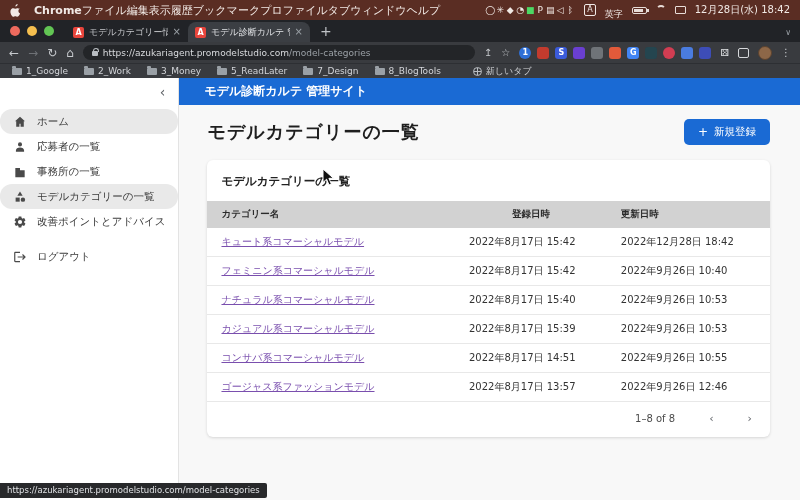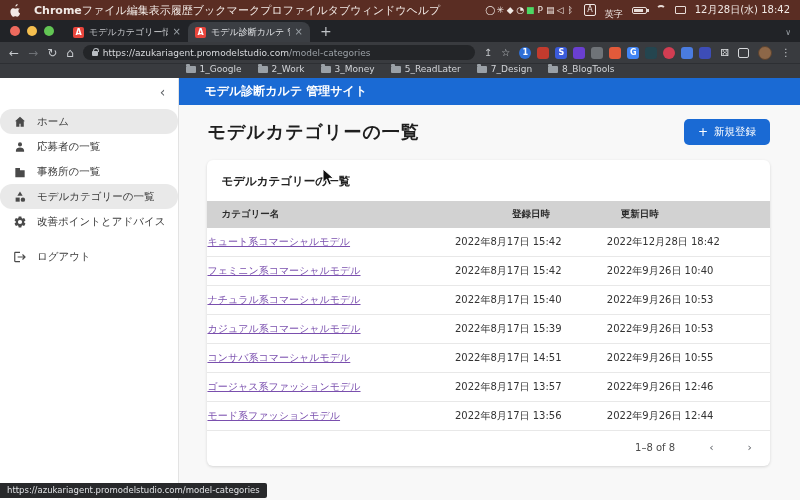--- a/index.html
+++ b/index.html
@@ -51,21 +51,21 @@
   .tb-ic{color:#c6c9cd;font-size:10px;}
   .ext-row{display:flex;align-items:center;gap:6px;}
   .ext{width:12px;height:12px;border-radius:3px;display:flex;align-items:center;justify-content:center;font-size:8px;font-weight:bold;color:#fff;}
   .ext.round{border-radius:50%;}
   .puzzle{color:#e6e8ea;font-size:10px;}
   .sidepanel-ic{width:11px;height:10px;border:1px solid #d6d8db;border-radius:2px;}
   .avatar{width:14px;height:14px;border-radius:50%;background:#8d6748;border:1px solid #5c432f;}
   .kebab{color:#c6c9cd;font-size:10px;}
 
   
-  .bookmarksbar{height:15px;background:#393b3f;border-top:1px solid #2d2f33;display:flex;align-items:center;gap:32px;padding:0 12px;font-size:9px;color:#d2d4d8;flex-direction:column;}
+  .bookmarksbar{height:15px;background:#393b3f;border-top:1px solid #2d2f33;display:flex;align-items:center;gap:32px;padding:0 12px;font-size:9px;color:#d2d4d8;}
   .bm{display:flex;align-items:center;gap:4px;white-space:nowrap;}
   .folder{width:10px;height:7px;background:#9aa0a6;border-radius:1px;position:relative;}
   .folder::before{content:"";position:absolute;top:-2px;left:0;width:4px;height:2px;background:#9aa0a6;border-radius:1px 1px 0 0;}
   .globe{width:9px;height:9px;border:1px solid #b9bdc2;border-radius:50%;position:relative;}
   .globe::before{content:"";position:absolute;left:50%;top:0;bottom:0;width:1px;background:#b9bdc2;}
   .globe::after{content:"";position:absolute;top:50%;left:0;right:0;height:1px;background:#b9bdc2;}
 
   
   .webview{height:422px;display:flex;background:#f8f8f8;position:relative;}
   .sidebar{flex:0 0 145px;background:#fff;border-right:1px solid #e3e3e3;display:flex;flex-direction:column;}
@@ -83,21 +83,21 @@
   .title-row{display:flex;align-items:center;justify-content:space-between;}
   .page-title{font-size:18px;font-weight:bold;color:#1f1f1f;letter-spacing:1px;}
   .new-btn{display:flex;align-items:center;gap:6px;background:#1a6ad4;color:#fff;border:none;border-radius:5px;font-size:10.5px;padding:6px 14px;font-family:inherit;}
   .plus{font-size:12px;line-height:1;}
 
   .card{background:#fff;border-radius:6px;box-shadow:0 1px 3px rgba(0,0,0,.14);margin-top:15px;}
   .card-title{font-size:11.5px;font-weight:bold;color:#222;padding:14px 14px 12px;}
   table{width:100%;border-collapse:collapse;table-layout:fixed;}
   th{background:#d2d2d2;text-align:left;font-size:9.5px;color:#2b2b2b;padding:7px 14px;font-weight:bold;}
   th.c1{width:44%;margin-left:20px;} th.c2{width:27%;text-align:center;} th.c3{width:29%;}
-  td{padding:7px 0;border-bottom:1px solid #e8e8e8;font-size:10px;color:#333;white-space:nowrap;overflow:hidden;}
+  td{padding:7px 14px;border-bottom:1px solid #e8e8e8;font-size:10px;color:#333;white-space:nowrap;overflow:hidden;}
   a.cat{color:#7a4fae;text-decoration:underline;}
   .pagination{display:flex;justify-content:flex-end;align-items:center;gap:34px;padding:10px 18px 12px;font-size:10px;color:#4a4a4a;}
   .pg-chev{color:#5d6066;font-size:11px;}
 
   .status-tooltip{position:absolute;left:0;bottom:2px;background:#28292b;color:#e0e2e5;font-size:8.5px;padding:2px 7px 3px;border-radius:0 2px 2px 0;z-index:9;}
   .cursor{position:absolute;left:322px;top:168px;z-index:10;pointer-events:none;}
 </style>
 </head>
 <body>
 
@@ -307,25 +307,20 @@
                 <td>2022年8月17日 14:51</td>
                 <td>2022年9月26日 10:55</td>
               </tr>
 
               <tr>
                 <td><a href="#" class="cat">ゴージャス系ファッションモデル</a></td>
                 <td>2022年8月17日 13:57</td>
                 <td>2022年9月26日 12:46</td>
               </tr>
 
-              <tr>
-                <td><a href="#" class="cat">モード系ファッションモデル</a></td>
-                <td>2022年8月17日 13:56</td>
-                <td>2022年9月26日 12:44</td>
-              </tr>
 
           </tbody>
         </table>
         <div class="pagination">
           <span>1–8 of 8</span>
           <span class="pg-chev">‹</span>
           <span class="pg-chev">›</span>
         </div>
       </div>
     </div>

